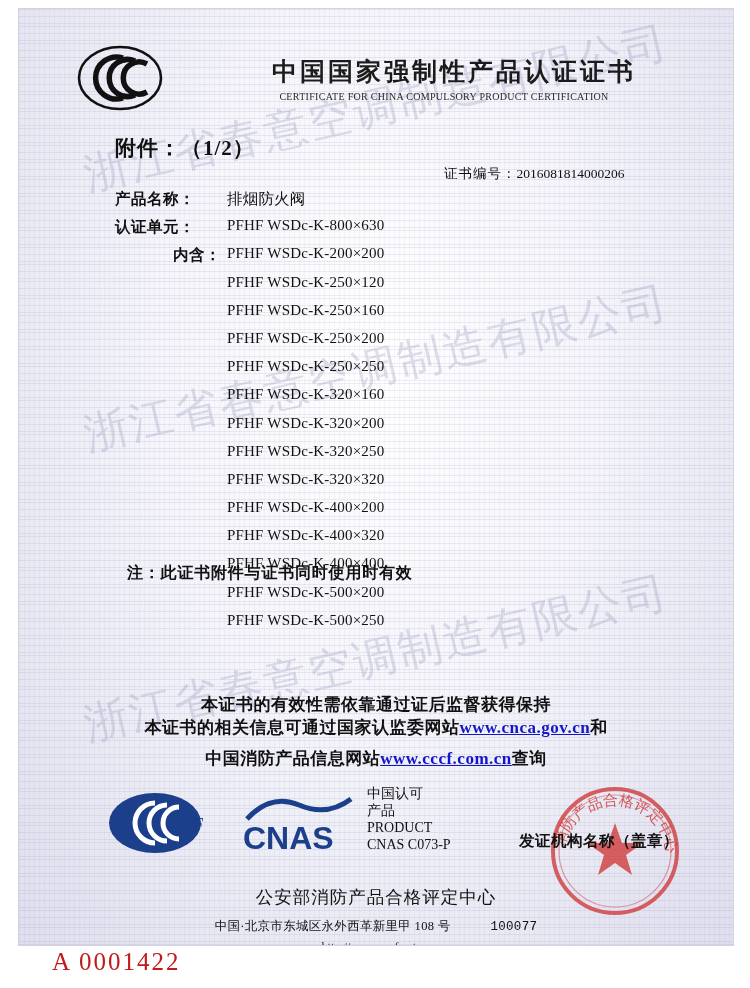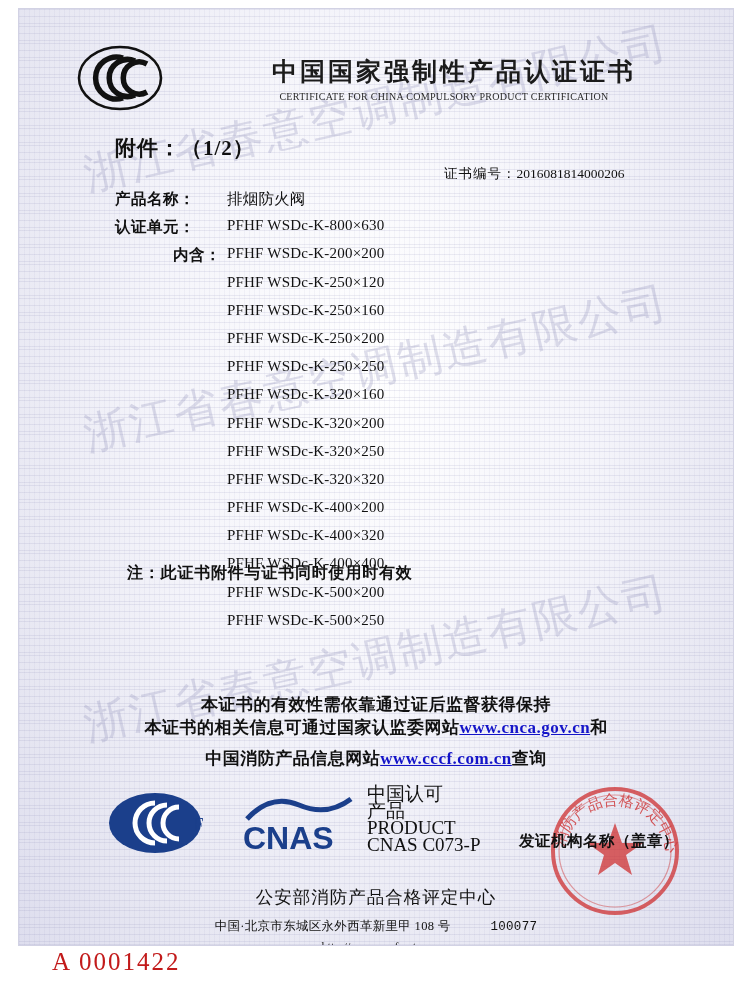--- a/index.html
+++ b/index.html
@@ -169,21 +169,21 @@
     text-decoration: underline;
     font-family: "Liberation Serif", serif;
   }
 
   
   .logos { position: absolute; left: 0; top: 778px; width: 714px; height: 96px; }
   .ccc-f { position: absolute; left: 88px; top: 4px; width: 104px; height: 64px; }
   .cnas { position: absolute; left: 222px; top: 2px; width: 118px; height: 66px; }
   .cnas-text {
     position: absolute; left: 348px; top: -2px;
-    font-size: 19px; line-height: 17px; color: #111;
+    font-size: 14px; line-height: 17px; color: #111;
     font-family: "Liberation Serif", serif;
   }
   .issuer {
     position: absolute; left: 460px; top: 44px;
     width: 240px; text-align: center;
     font-size: 15.5px; font-weight: bold; color: #111; letter-spacing: 0.5px;
   }
   .seal {
     position: absolute; left: 520px; top: -12px;
     width: 152px; height: 152px;

